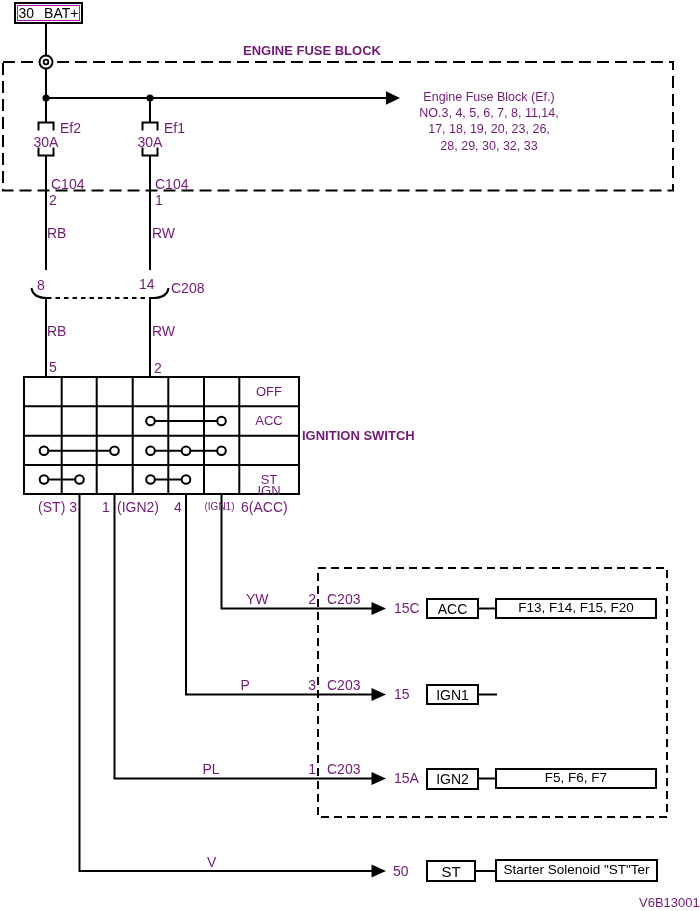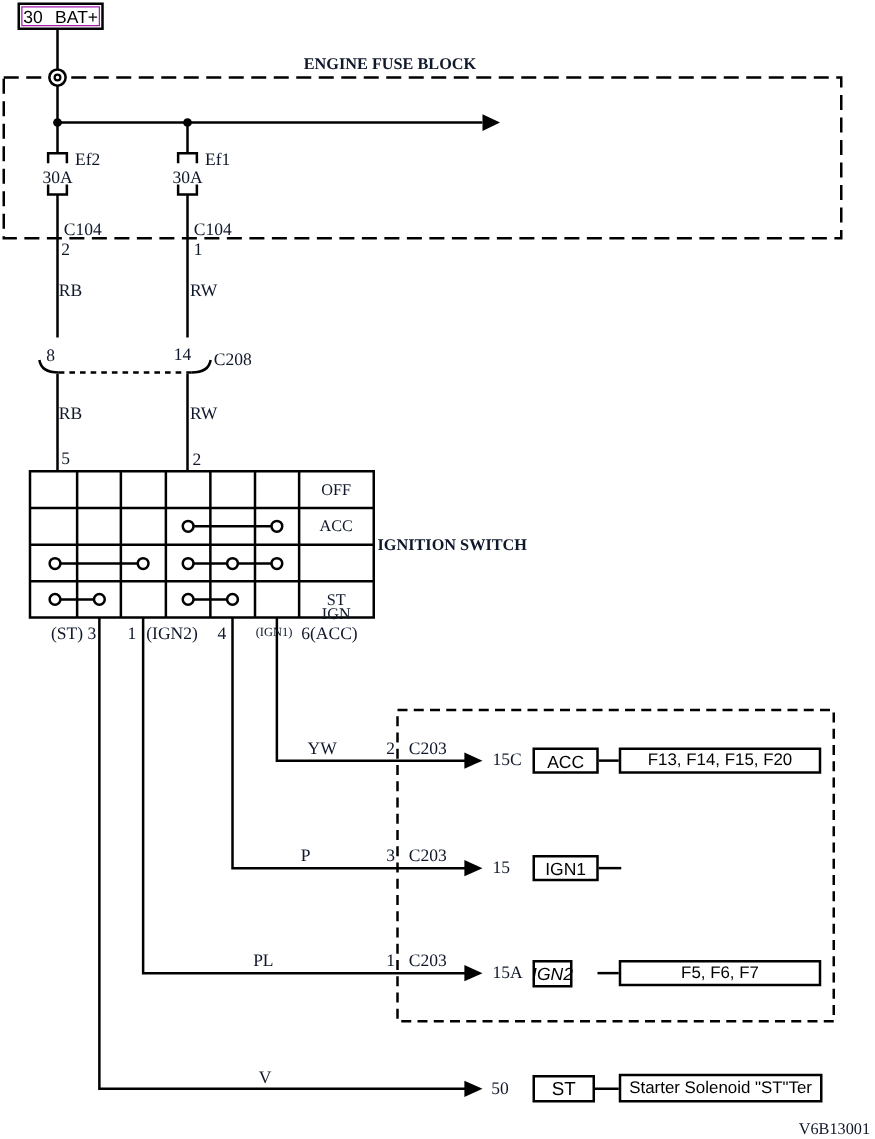--- a/index.html
+++ b/index.html
@@ -1,19 +1,19 @@
 <!DOCTYPE html>
 <html><head>
 <meta charset="utf-8">
 <style>
   html,body{margin:0;padding:0;background:#fff;}
   #canvas{position:relative;width:700px;height:911px;background:#fff;overflow:hidden;
           font-family:"Liberation Sans",sans-serif;color:#000;}
   #wiring{position:absolute;left:0;top:0;}
-  .lbl{position:absolute;font-family:Liberation Serif, serif;font-size:14px;color:#0f172a;
+  .lbl{position:absolute;font-family:Liberation Sans, sans-serif;font-size:14px;color:#701a75;
        white-space:nowrap;line-height:1.08;}
   .b{font-weight:bold;font-size:13px;}
   .ctr{text-align:center;}
   .rt{text-align:right;}
   .sm{font-size:10px;margin-left:16px;}
   .f12{font-size:12.5px;}
   .box{position:absolute;border:2px solid #000;box-sizing:border-box;display:flex;
        align-items:center;justify-content:center;background:#fff;font-size:14px;
        font-family:"Liberation Sans",sans-serif;color:#000;white-space:nowrap;}
   .fusebox{font-size:13.5px;flex-direction:column;line-height:1.04;}
@@ -111,20 +111,26 @@
   </svg>
 
   <div id="battbox">
     <div class="inner">
       <span>30</span>
       <span>BAT+</span>
     </div>
   </div>
 
   <div class="lbl b" style="left:243px;top:44px;width:140px;">ENGINE FUSE BLOCK</div>
+  <div class="lbl f12 ctr" style="left:410px;top:89px;width:158px;line-height:16.2px;">
+    <div>Engine Fuse Block (Ef.)</div>
+    <div>NO.3, 4, 5, 6, 7, 8, 11,14,</div>
+    <div>17, 18, 19, 20, 23, 26,</div>
+    <div>28, 29, 30, 32, 33</div>
+  </div>
 
   <div class="lbl" style="left:60px;top:120.5px;">Ef2</div>
   <div class="lbl ctr" style="left:28px;top:134.5px;width:36px;">30A</div>
   <div class="lbl" style="left:164px;top:120.5px;">Ef1</div>
   <div class="lbl ctr" style="left:132px;top:134.5px;width:36px;">30A</div>
 
   <div class="lbl" style="left:51px;top:176.5px;">C104</div>
   <div class="lbl" style="left:155px;top:176.5px;">C104</div>
   <div class="lbl" style="left:49px;top:192.5px;">2</div>
   <div class="lbl" style="left:155px;top:192.5px;">1</div>
@@ -168,21 +174,21 @@
   <div class="lbl" style="left:240.5px;top:678px;">P</div>
   <div class="lbl rt" style="left:303px;top:678px;width:13px;">3</div>
   <div class="lbl" style="left:327px;top:678px;">C203</div>
   <div class="lbl" style="left:394px;top:687px;">15</div>
   <div class="box" style="left:426px;top:684px;width:53px;height:21px;">IGN1</div>
 
   <div class="lbl" style="left:202.5px;top:762px;">PL</div>
   <div class="lbl rt" style="left:303px;top:762px;width:13px;">1</div>
   <div class="lbl" style="left:327px;top:762px;">C203</div>
   <div class="lbl" style="left:394px;top:771px;">15A</div>
-  <div class="box" style="left:426px;top:767.5px;width:32px;height:22px;font-style:italic;">IGN2</div>
+  <div class="box" style="left:426px;top:767.5px;width:53px;height:22px;">IGN2</div>
   <div class="box fusebox" style="left:495px;top:768px;width:162px;height:21px;">
     <div>F5, F6, F7</div>
   </div>
 
   <div class="lbl" style="left:207px;top:854.5px;">V</div>
   <div class="lbl" style="left:393px;top:863.5px;">50</div>
   <div class="box" style="left:426px;top:860px;width:50px;height:22px;font-size:15px;">ST</div>
   <div class="box fusebox" style="left:495px;top:859px;width:163px;height:23px;">
     <div>Starter Solenoid "ST"Ter</div>
   </div>

